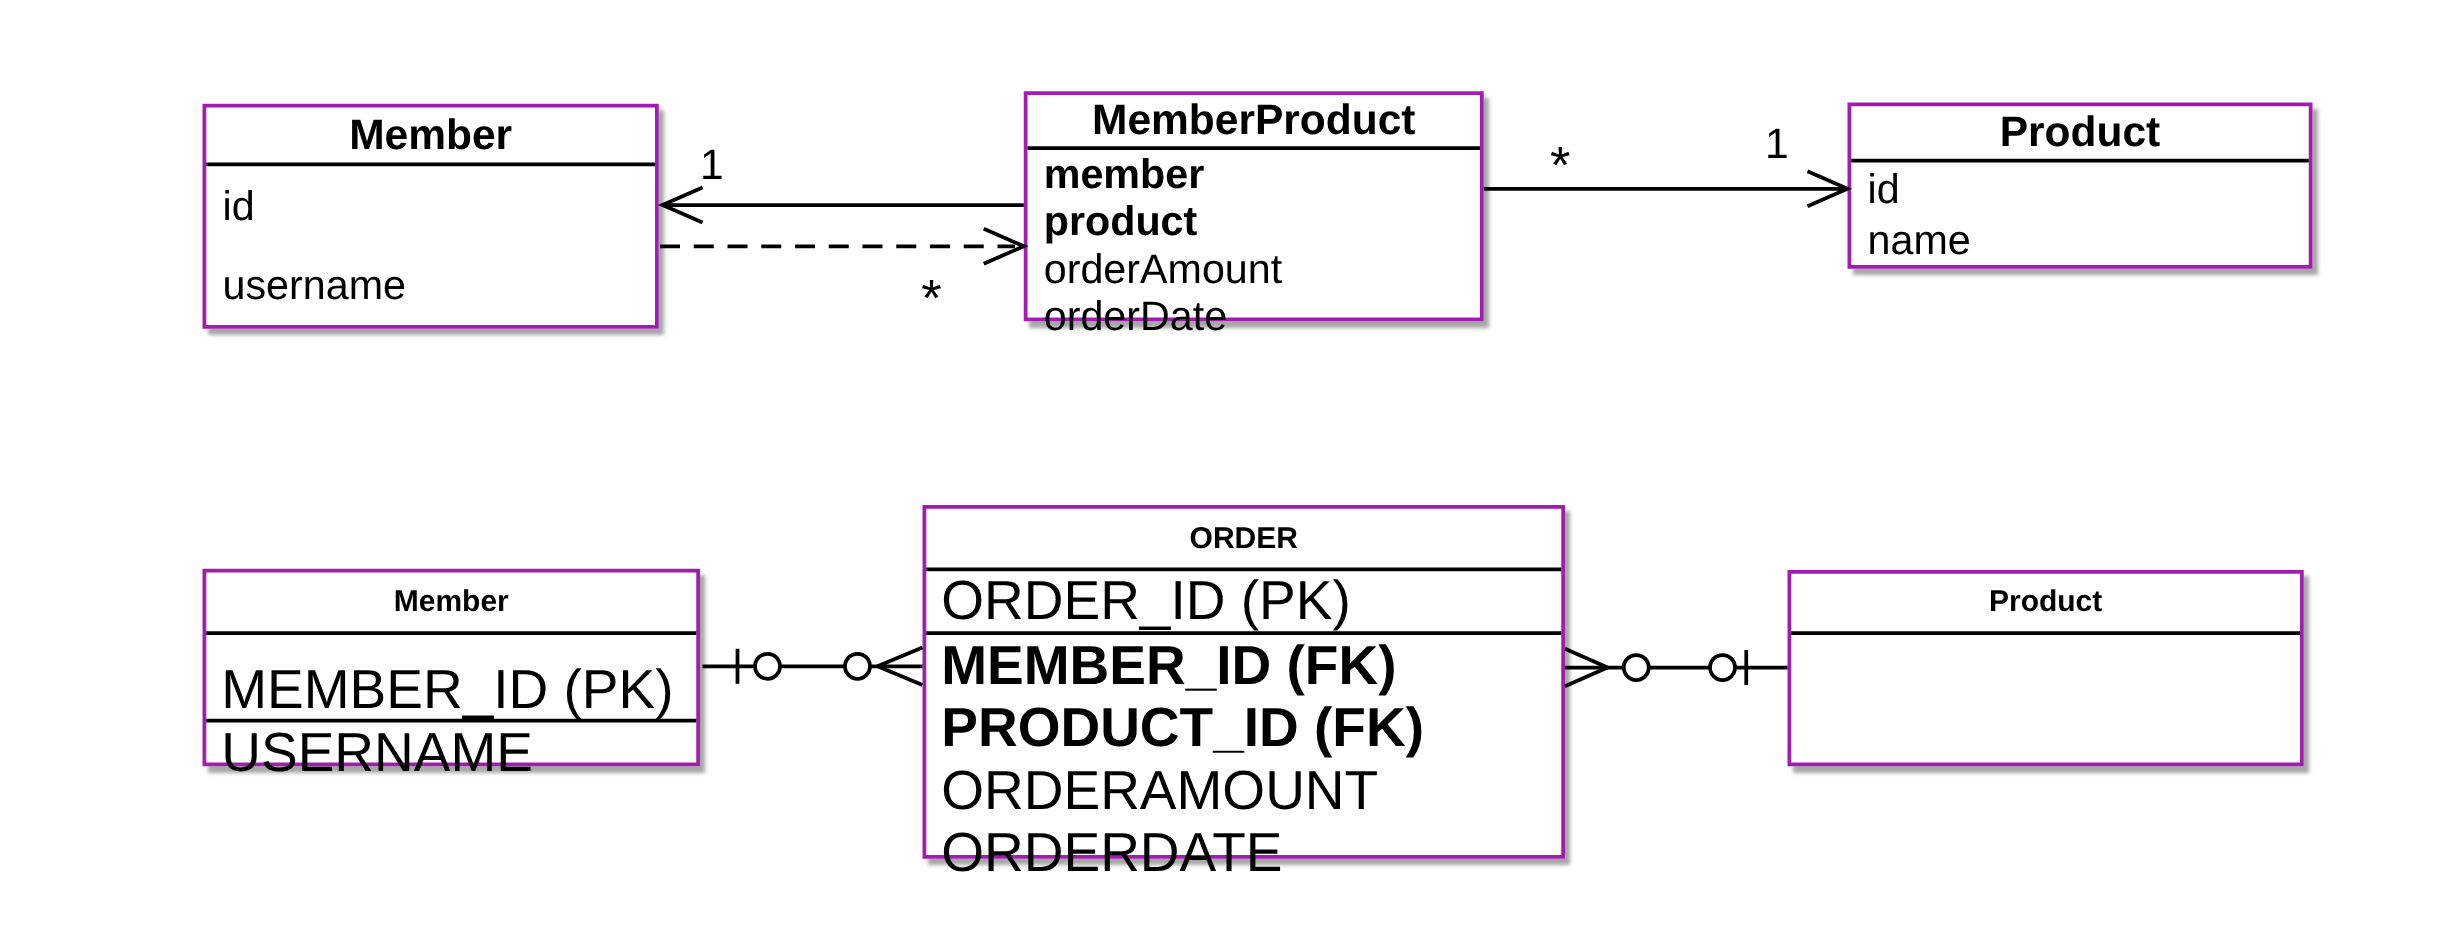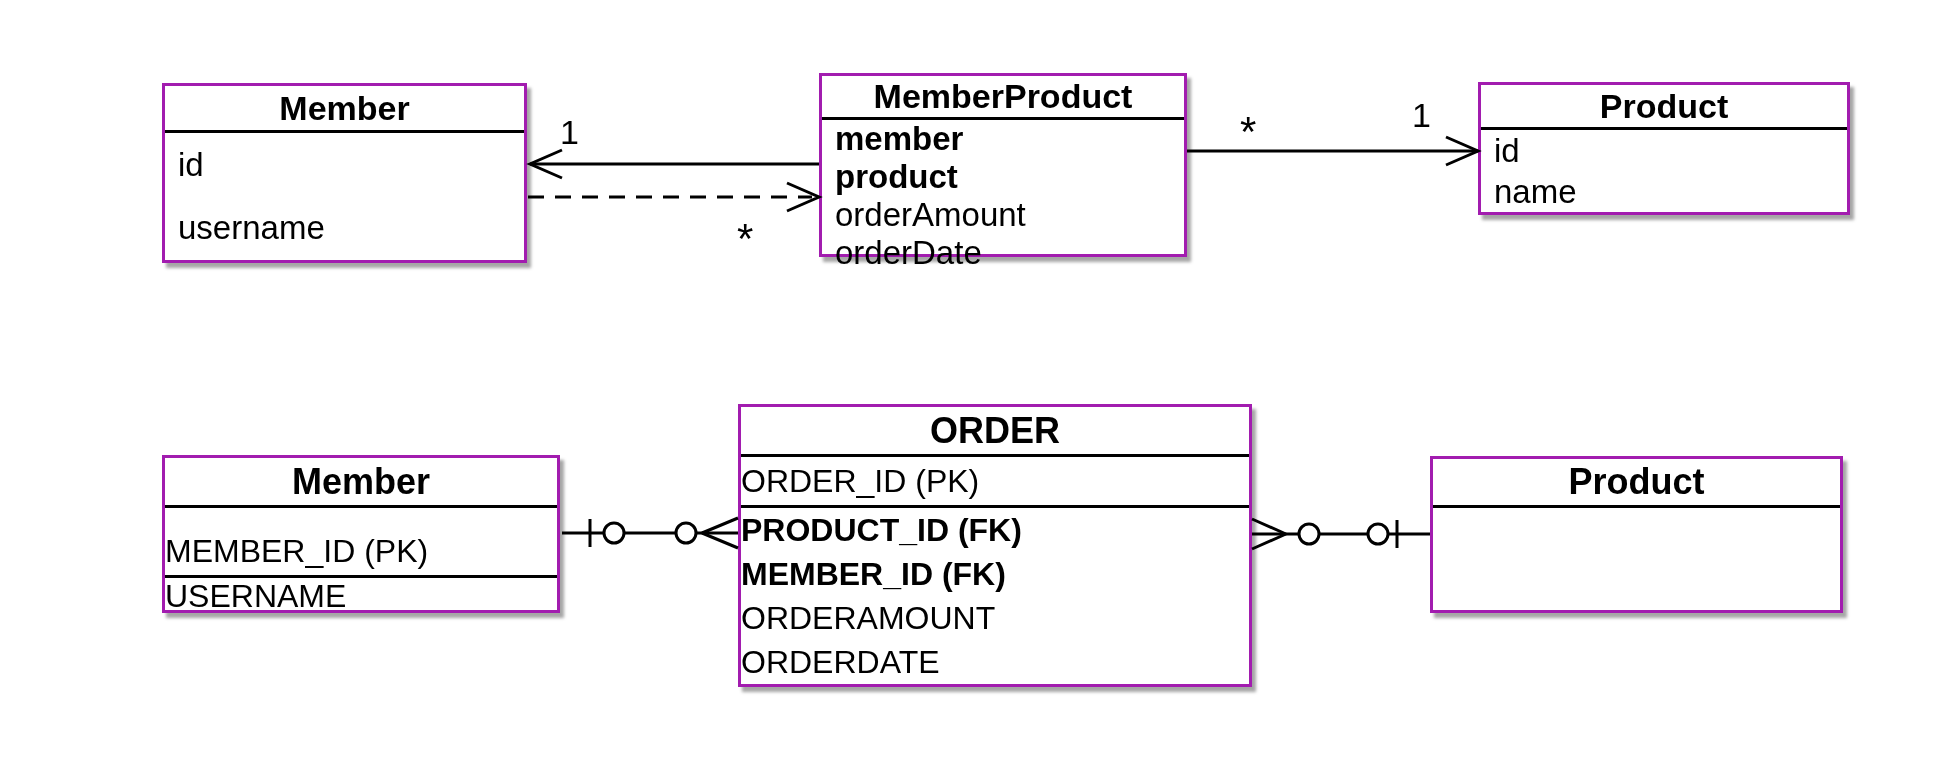--- a/index.html
+++ b/index.html
@@ -24,36 +24,37 @@
   }
   .box-title {
     border-bottom: 3px solid #000;
     display: flex;
     align-items: center;
     justify-content: center;
     font-weight: bold;
     flex: 0 0 auto;
   }
   .uml .box-title { font-size: 34px; }
-  .er  .box-title { font-size: 36px; }
+  .er  .box-title { font-size: 24px; }
 
   .rows { flex: 1 1 auto; display: flex; flex-direction: column; }
 
   .attr {
     flex: 1 1 auto;
     display: flex;
     align-items: center;
     padding-left: 13px;
     font-size: 33px;
     white-space: nowrap;
   }
   .er-row {
     display: flex;
     align-items: center;
-    font-size: 32px;
+    padding-left: 12px;
+    font-size: 44px;
     white-space: nowrap;
   }
   .er-row.grow { flex: 1 1 auto; }
   .sep { border-bottom: 3px solid #000; }
   .bold { font-weight: bold; }
 
   .lbl {
     position: absolute;
     line-height: 1;
     color: #000;
@@ -106,22 +107,22 @@
     <div class="rows">
       <div class="er-row sep" style="height:50px;margin-top:20px;">MEMBER_ID (PK)</div>
       <div class="er-row grow">USERNAME</div>
     </div>
   </div>
 
   <div class="box er" style="left:738px; top:404px; width:514px; height:283px;">
     <div class="box-title" style="height:50px;">ORDER</div>
     <div class="er-row sep" style="height:51px;">ORDER_ID (PK)</div>
     <div class="rows">
+      <div class="er-row grow bold">MEMBER_ID (FK)</div>
       <div class="er-row grow bold">PRODUCT_ID (FK)</div>
-      <div class="er-row grow bold">MEMBER_ID (FK)</div>
       <div class="er-row grow">ORDERAMOUNT</div>
       <div class="er-row grow">ORDERDATE</div>
     </div>
   </div>
 
   <div class="box er" style="left:1430px; top:456px; width:413px; height:157px;">
     <div class="box-title" style="height:49px;">Product</div>
   </div>
 
   <svg class="connectors" viewBox="0 0 1954 758" xmlns="http://www.w3.org/2000/svg">

